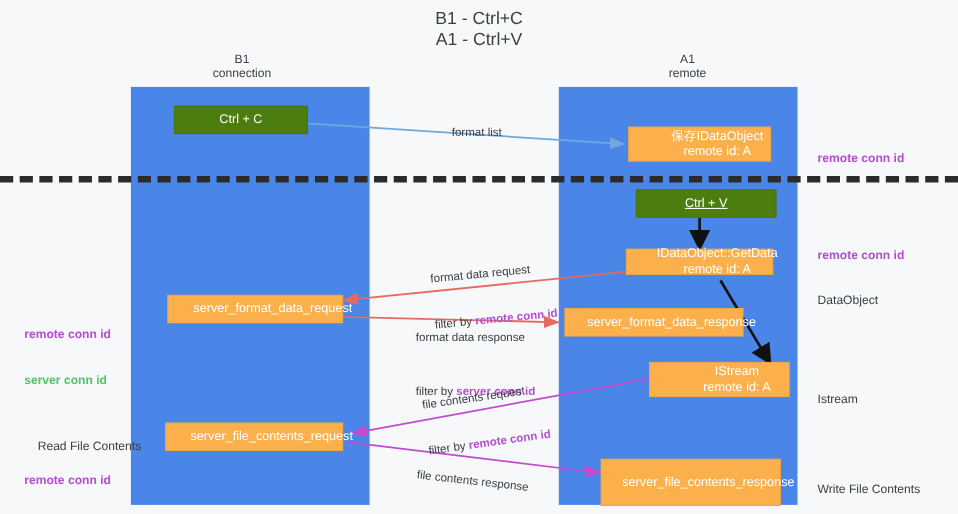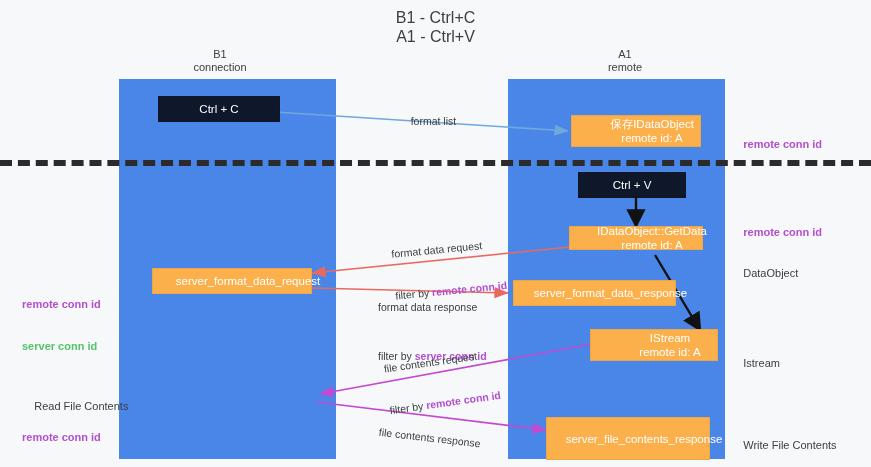--- a/index.html
+++ b/index.html
@@ -40,21 +40,21 @@
   
   .node {
     position:absolute; box-sizing:border-box;
     display:flex; flex-direction:column;
     align-items:center; justify-content:center;
     color:#ffffff; font-size:11.5px; line-height:14px;
     text-align:center; border:1px solid rgba(0,0,0,0.06);
     z-index:6;
   }
   .node.orange { background:#fbb04c;padding-left:32px; }
-  .node.green  { background:#0f172a; }
+  .node.green  { background:#4d7c0f; }
   .node span { display:block; white-space:pre; }
 
   
   .ann {
     position:absolute; font-size:11px; line-height:14px;
     white-space:pre; z-index:7;
   }
   .ann .purple { color:#b44fd0; font-weight:bold; }
   .ann .green  { color:#52c46a; font-weight:bold; }
   .ann .plain  { color:#3c4043; }
@@ -126,21 +126,21 @@
 
   <div class="node green" style="left:158px; top:96px; width:122px; height:26px;">
     <span>Ctrl + C</span>
   </div>
 
   <div class="node orange" style="left:571px; top:115px; width:130px; height:32px;">
     <span>保存IDataObject</span>
     <span>remote id: A</span>
   </div>
 
-  <div class="node green" style="left:578px; top:172px; width:108px; height:26px;">
+  <div class="node green" style="left:578px; top:172px; width:128px; height:26px;text-decoration:underline;">
     <span>Ctrl + V</span>
   </div>
 
   <div class="node orange" style="left:569px; top:226px; width:134px; height:24px;">
     <span>IDataObject::GetData</span>
     <span>remote id: A</span>
   </div>
 
   <div class="node orange" style="left:513px; top:280px; width:163px; height:26px;">
     <span>server_format_data_response</span>
@@ -148,20 +148,23 @@
 
   <div class="node orange" style="left:152px; top:268px; width:160px; height:26px;">
     <span>server_format_data_request</span>
   </div>
 
   <div class="node orange" style="left:590px; top:329px; width:128px; height:32px;">
     <span>IStream</span>
     <span>remote id: A</span>
   </div>
 
+  <div class="node orange" style="left:150px; top:384px; width:162px; height:26px;">
+    <span>server_file_contents_request</span>
+  </div>
 
   <div class="node orange" style="left:546px; top:417px; width:164px; height:43px;">
     <span>server_file_contents_response</span>
   </div>
 
   <div class="elabel" style="left:399px; top:100px;">
     <span>format list</span>
   </div>
 
   <div class="elabel" style="left:388px; top:219px; transform:rotate(-5.5deg);">

